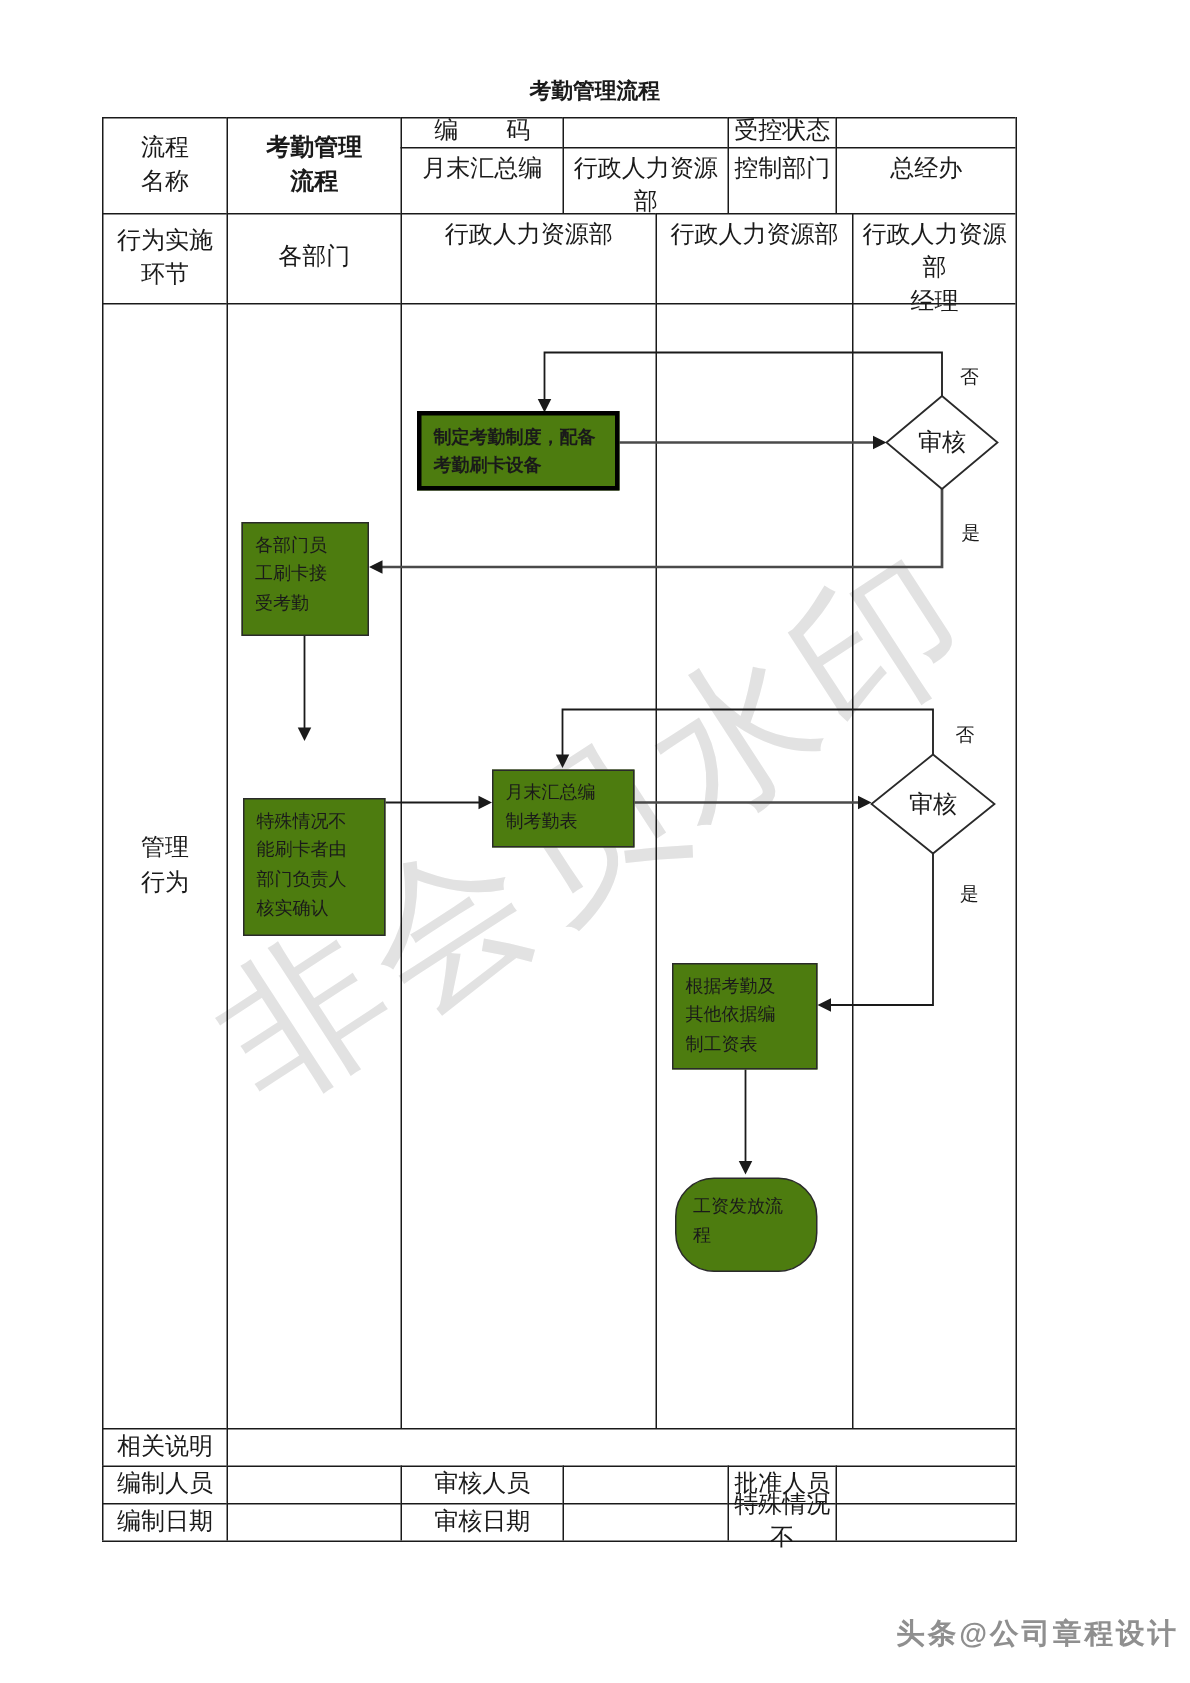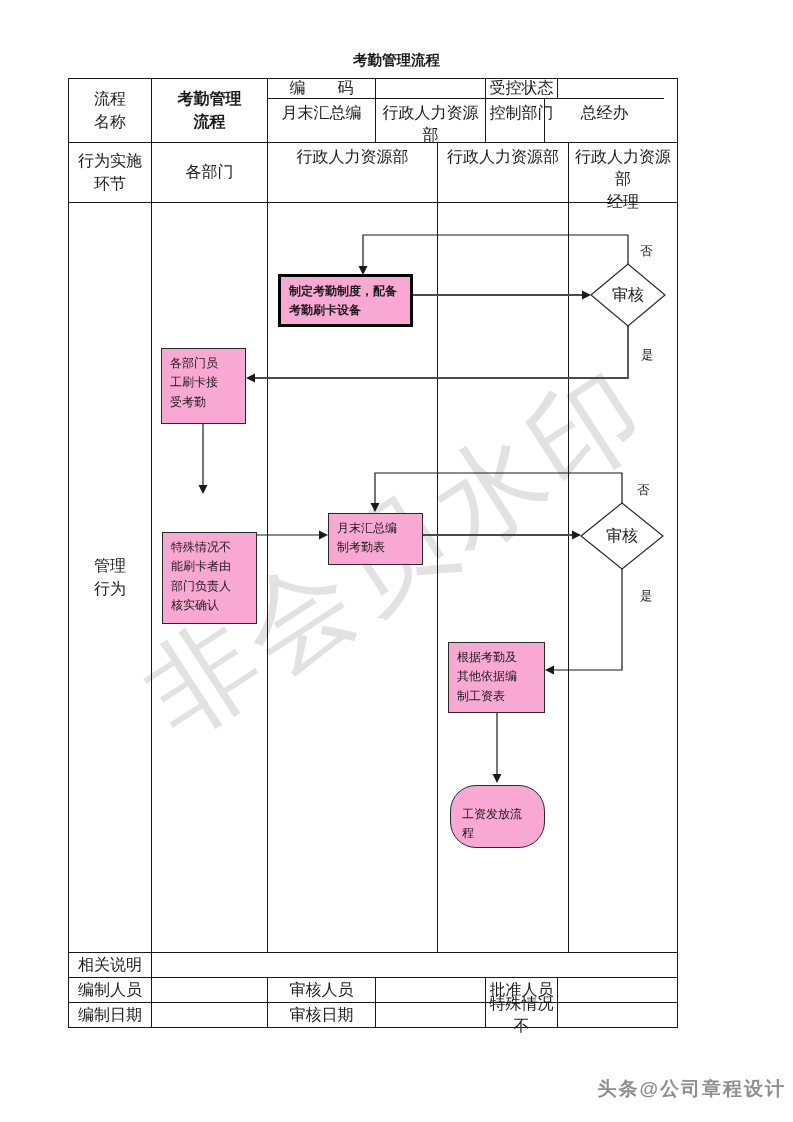--- a/index.html
+++ b/index.html
@@ -15,24 +15,24 @@
   #grid{position:absolute;left:68px;top:78px;width:609px;height:949px;
     border-right:1px solid #1a1a1a;border-bottom:1px solid #1a1a1a;z-index:3;}
   .cell{position:absolute;border-left:1px solid #1a1a1a;border-top:1px solid #1a1a1a;
     box-sizing:border-box;display:flex;align-items:center;justify-content:center;
     text-align:center;font-size:16px;line-height:1.4;white-space:pre-line;background:transparent;}
   .cell.top{align-items:flex-start;padding-top:3px;}
   .cell.bold{font-weight:bold;}
   
   #flow-svg{position:absolute;left:0;top:0;width:793px;height:1122px;z-index:5;pointer-events:none;}
   
-  .node{position:absolute;box-sizing:border-box;background:#f9a8d4;border:1px solid #2a2a2a;
+  .node{position:absolute;box-sizing:border-box;background:#4d7c0f;border:1px solid #2a2a2a;
     font-size:12px;line-height:1.62;text-align:left;padding:5px 2px 0 8px;white-space:pre-line;z-index:10;}
   .node.bold{border:3px solid #000;font-weight:bold;}
-  .node.stadium{border-radius:26px;padding:19px 4px 0 11px;}
+  .node.stadium{border-radius:26px;padding:9px 4px 0 11px;}
   .dlabel{position:absolute;display:flex;align-items:center;justify-content:center;
     font-size:16px;z-index:11;background:transparent;}
   .branch{position:absolute;font-size:12.5px;z-index:11;}
   
   #credit{position:absolute;right:7px;top:1076px;font-size:19px;font-weight:bold;
     color:#8f8f8f;letter-spacing:2px;z-index:4;text-shadow:1px 1px 0 #ffffff;}
 </style>
 </head>
 <body>
 
@@ -49,21 +49,21 @@
     <div class="cell bold" style="left:83px;top:0;width:116px;height:64px;">考勤管理
 流程</div>
     <div class="cell" style="left:199px;top:0;width:108px;height:20px;">编　　码</div>
     <div class="cell" style="left:307px;top:0;width:110px;height:20px;"></div>
     <div class="cell" style="left:417px;top:0;width:72px;height:20px;">受控状态</div>
     <div class="cell" style="left:489px;top:0;width:120px;height:20px;"></div>
     <div class="cell top" style="left:199px;top:20px;width:108px;height:44px;">月末汇总编</div>
     <div class="cell top" style="left:307px;top:20px;width:110px;height:44px;">行政人力资源
 部</div>
     <div class="cell top" style="left:417px;top:20px;width:72px;height:44px;">控制部门</div>
-    <div class="cell top" style="left:476px;top:20px;width:120px;height:44px;">总经办</div>
+    <div class="cell top" style="left:489px;top:20px;width:120px;height:44px;">总经办</div>
 
     <div class="cell" style="left:0;top:64px;width:83px;height:60px;">行为实施
 环节</div>
     <div class="cell" style="left:83px;top:64px;width:116px;height:60px;">各部门</div>
     <div class="cell top" style="left:199px;top:64px;width:170px;height:60px;">行政人力资源部</div>
     <div class="cell top" style="left:369px;top:64px;width:131px;height:60px;">行政人力资源部</div>
     <div class="cell top" style="left:500px;top:64px;width:109px;height:60px;">行政人力资源
 部
 经理</div>
 

